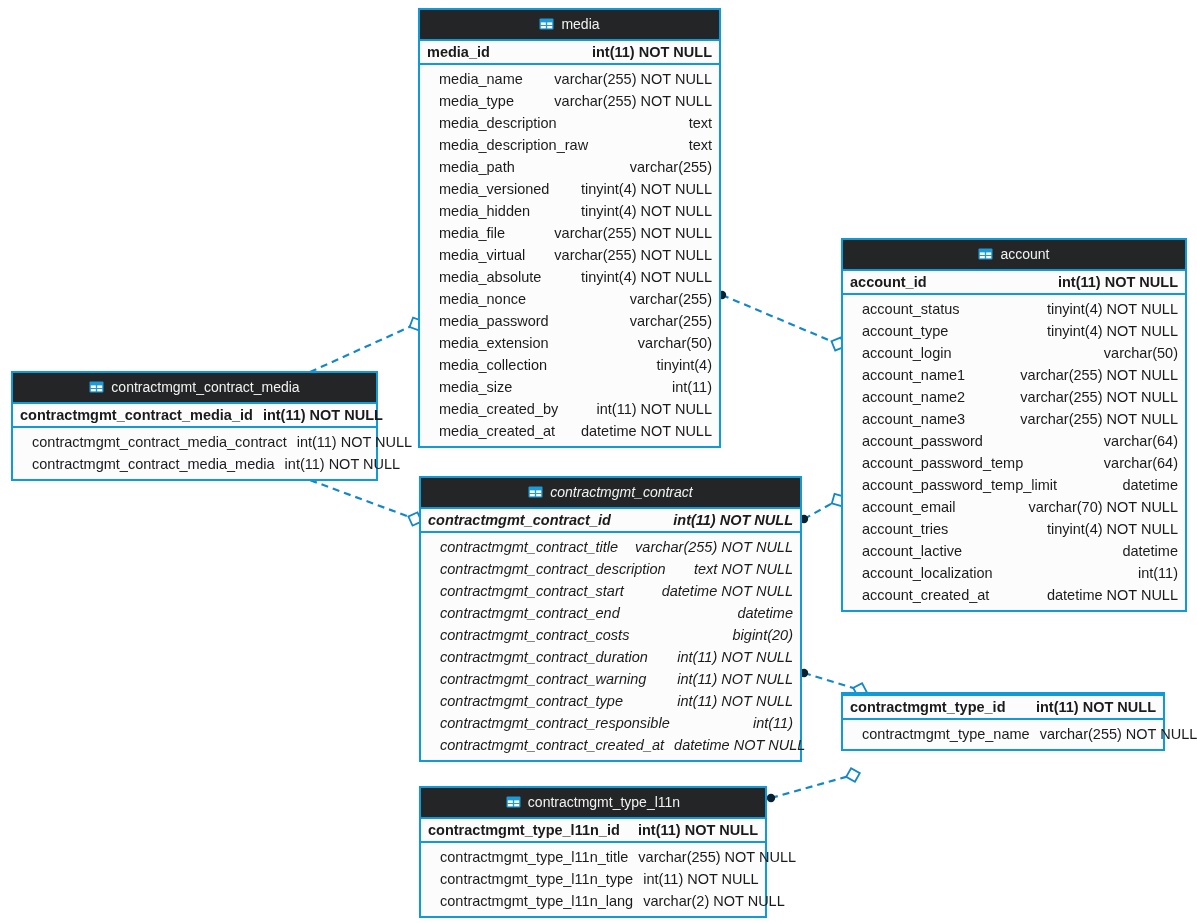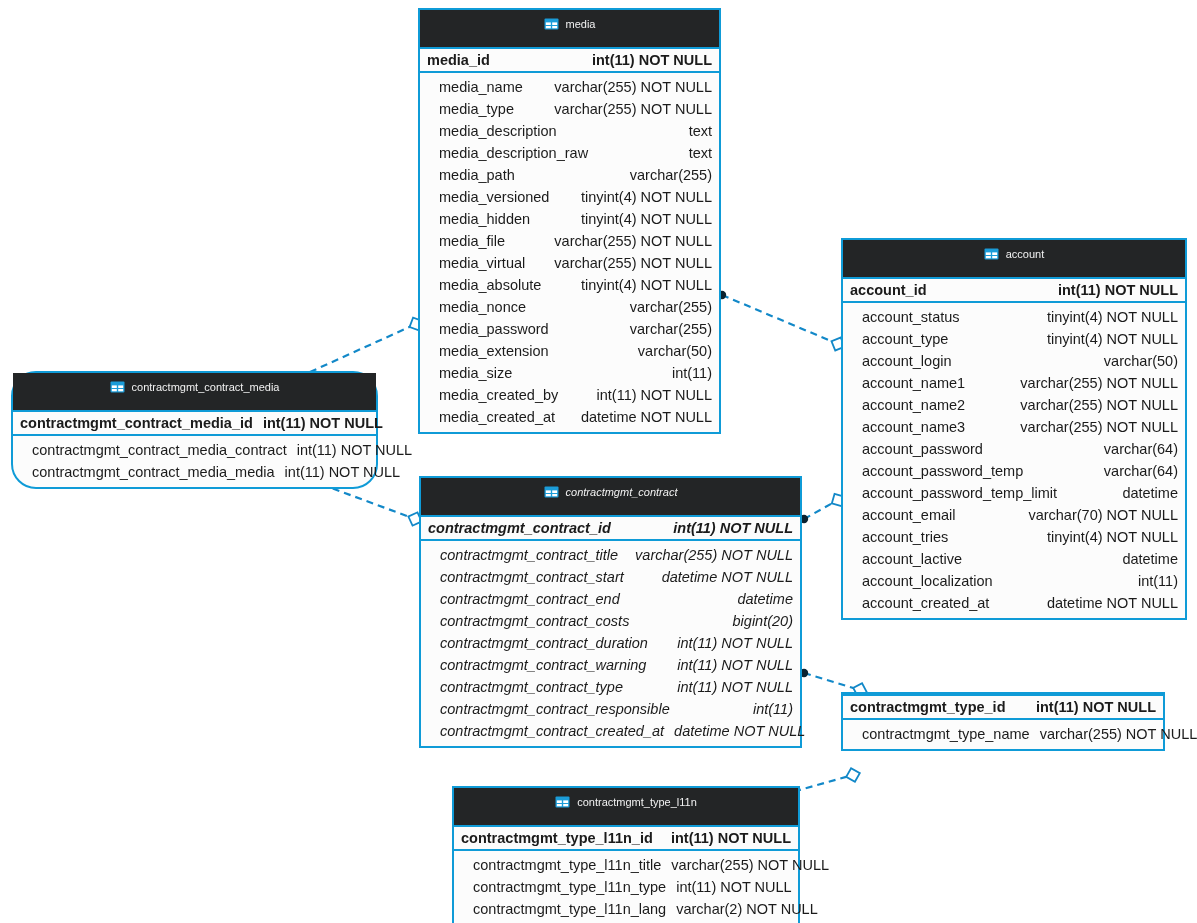--- a/index.html
+++ b/index.html
@@ -24,23 +24,23 @@
   .entity {
     position: absolute;
     box-sizing: border-box;
     border: 2px solid #0f9bd7;
     background: #fcfcfc;
     z-index: 2;
   }
   .ent-header {
     background: #232526;
     color: #f2f2f2;
-    font-size: 11px;
+    font-size: 14px;
     line-height: 16px;
-    padding: 6px 8px 15px 8px;
+    padding: 6px 8px 7px 8px;
     text-align: center;
     white-space: nowrap;
     display: flex;
     align-items: center;
     justify-content: center;
     gap: 7px;
   }
   .tbl-icon {
     display: inline-block;
     width: 15px;
@@ -66,24 +66,24 @@
     gap: 10px;
   }
   .row .col-name { text-align: right; }
   .row .col-type { text-align: center; }
   .fields { padding: 3px 0 4px 12px; }
   .pk-row .col-name, .pk-row .col-type { font-weight: bold; }
 
   
   #ent-media                      { left: 418px; top: 8px;   width: 303px; }
   #ent-account                    { left: 841px; top: 238px; width: 346px; }
-  #ent-contractmgmt_contract_media{ left: 11px;  top: 371px; width: 367px; border-radius: 25px; }
+  #ent-contractmgmt_contract_media{ left: 11px;  top: 371px; width: 367px; }
   #ent-contractmgmt_contract      { left: 419px; top: 476px; width: 383px; font-style: italic; }
   #ent-contractmgmt_type          { left: 841px; top: 692px; width: 324px; }
-  #ent-contractmgmt_type_l11n     { left: 419px; top: 786px; width: 348px; margin-left: 33px; }
+  #ent-contractmgmt_type_l11n     { left: 419px; top: 786px; width: 348px; }
 </style>
 </head>
 <body>
 
 <div id="canvas">
 
   <svg id="links" width="1197" height="923" viewBox="0 0 1197 923">
       <g>
         <line x1="299" y1="377" x2="416" y2="324" stroke="#1288c8" stroke-width="2.2" stroke-dasharray="7 5"></line>
         <circle cx="299" cy="377" r="4.2" fill="#0a2230"></circle>
@@ -180,20 +180,24 @@
         </div>
         <div class="row">
           <span class="col-name">media_password</span>
           <span class="col-type">varchar(255)</span>
         </div>
         <div class="row">
           <span class="col-name">media_extension</span>
           <span class="col-type">varchar(50)</span>
         </div>
         <div class="row">
+          <span class="col-name">media_collection</span>
+          <span class="col-type">tinyint(4)</span>
+        </div>
+        <div class="row">
           <span class="col-name">media_size</span>
           <span class="col-type">int(11)</span>
         </div>
         <div class="row">
           <span class="col-name">media_created_by</span>
           <span class="col-type">int(11) NOT NULL</span>
         </div>
         <div class="row">
           <span class="col-name">media_created_at</span>
           <span class="col-type">datetime NOT NULL</span>
@@ -323,20 +327,24 @@
     <div class="row pk-row">
       <span class="col-name">contractmgmt_contract_id</span>
       <span class="col-type">int(11) NOT NULL</span>
     </div>
     <div class="fields">
         <div class="row">
           <span class="col-name">contractmgmt_contract_title</span>
           <span class="col-type">varchar(255) NOT NULL</span>
         </div>
         <div class="row">
+          <span class="col-name">contractmgmt_contract_description</span>
+          <span class="col-type">text NOT NULL</span>
+        </div>
+        <div class="row">
           <span class="col-name">contractmgmt_contract_start</span>
           <span class="col-type">datetime NOT NULL</span>
         </div>
         <div class="row">
           <span class="col-name">contractmgmt_contract_end</span>
           <span class="col-type">datetime</span>
         </div>
         <div class="row">
           <span class="col-name">contractmgmt_contract_costs</span>
           <span class="col-type">bigint(20)</span>

